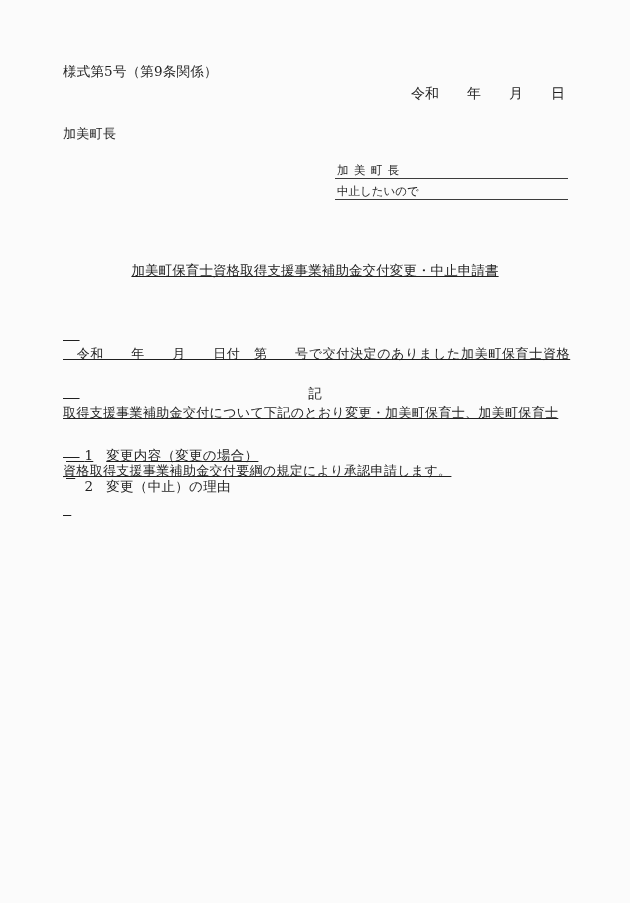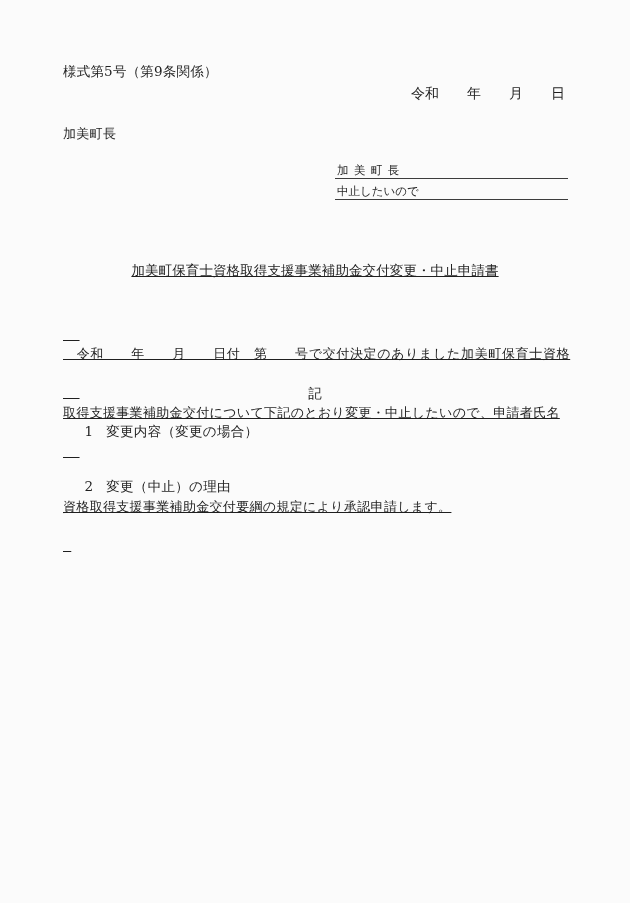--- a/index.html
+++ b/index.html
@@ -65,33 +65,33 @@
     font-size: 13.5px; line-height: 17px; letter-spacing: 0.1px; text-decoration: underline;
   }
 
   .body-text {
     left: 63px; top: 305px; width: 508px;
     font-size: 13px; line-height: 19.5px; text-decoration: underline;
   }
   .body-line { white-space: pre; }
   .body-line.l1 { letter-spacing: 0.65px; }
   .body-line.l2 { letter-spacing: 0.32px; }
-  .body-line.l3 { letter-spacing: 0.32px; margin-top: 36px; }
+  .body-line.l3 { letter-spacing: 0.32px; }
 
   .record-heading {
     left: 0; top: 385px; width: 630px;
     text-align: center;
     font-size: 13.5px; line-height: 16px;
   }
 
   .item {
     left: 66px;
     font-size: 13.5px; line-height: 17px; letter-spacing: 0.3px;
   }
-  .item.item-1 { top: 406px; }
+  .item.item-1 { top: 430px; text-decoration: underline; }
   .item.item-2 { top: 461px; }
   .item .item-text { margin-left: 13px; }
 </style>
 </head>
 <body>
 
 <div class="page">
 
   <div class="abs form-number">様式第5号（第9条関係）</div>
 
@@ -105,21 +105,21 @@
     </div>
     <div class="field-row">
       <span class="field-label">中止したいので</span>
     </div>
   </div>
 
   <div class="abs doc-title">加美町保育士資格取得支援事業補助金交付変更・中止申請書</div>
 
   <div class="abs body-text">
     <div class="body-line l1">　令和　　年　　月　　日付　第　　号で交付決定のありました加美町保育士資格</div>
-    <div class="body-line l2">取得支援事業補助金交付について下記のとおり変更・中止したいので、申請者氏名</div>
+    <div class="body-line l2">取得支援事業補助金交付について下記のとおり変更・加美町保育士、加美町保育士</div>
     <div class="body-line l3">資格取得支援事業補助金交付要綱の規定により承認申請します。</div>
   </div>
 
   <div class="abs record-heading">記</div>
 
   <div class="abs item item-1">
     <span class="item-number">1</span><span class="item-text">変更内容（変更の場合）</span>
   </div>
 
   <div class="abs item item-2">

